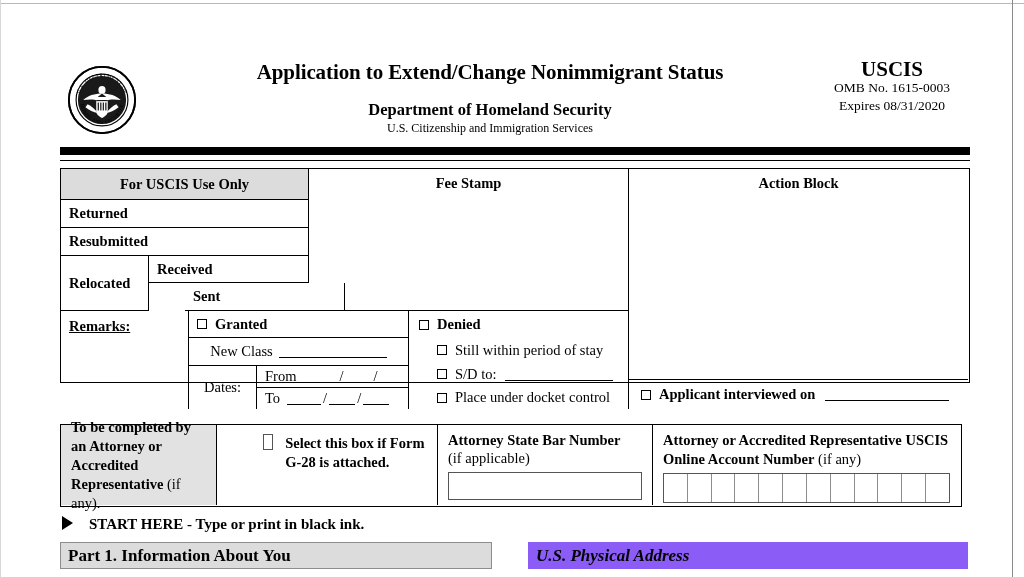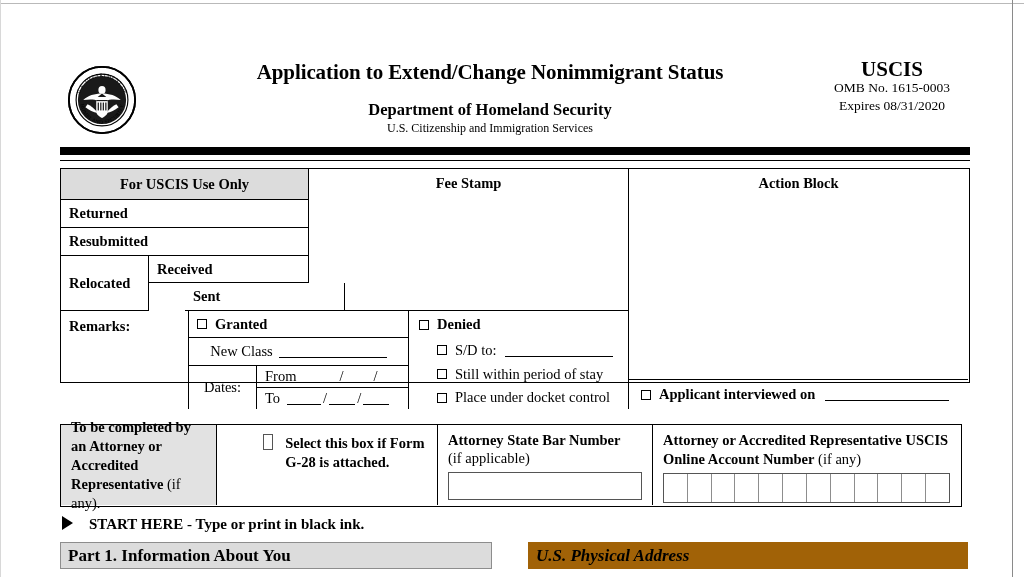--- a/index.html
+++ b/index.html
@@ -186,21 +186,21 @@
     border: 1.2px solid #8d8d8d;
     box-sizing: border-box;
     display: flex; align-items: center;
     padding-left: 7px;
     font-size: 17px; font-weight: bold;
   }
   .addr-bar {
     position: absolute;
     left: 528px; top: 542px;
     width: 440px; height: 27px;
-    background: #a16207;
+    background: #8b5cf6;
     box-sizing: border-box;
     display: flex; align-items: center;
     padding-left: 8px;
     font-size: 17px; font-weight: bold; font-style: italic;
   }
 </style>
 </head>
 <body>
 
 <div class="page">
@@ -271,21 +271,21 @@
     <div class="cellbox bdr-r bdr-b lft" style="left:0; top:87px; width:88px; height:55px;">
       <span class="lbl-b">Relocated</span>
     </div>
     <div class="cellbox bdr-r bdr-b lft" style="left:88px; top:87px; width:160px; height:27px;">
       <span class="lbl-b">Received</span>
     </div>
     <div class="cellbox bdr-r bdr-b lft" style="left:88px; top:114px; width:160px; height:28px;margin-left:36px;">
       <span class="lbl-b">Sent</span>
     </div>
 
-    <div class="cellbox bdr-r" style="left:0; top:142px; width:128px; height:98px; padding:6px 0 0 8px;">
+    <div class="cellbox bdr-r" style="left:0; top:142px; width:128px; height:98px; padding:6px 0 0 8px;text-decoration:underline;">
       <span class="lbl-b">Remarks:</span>
     </div>
 
     <div class="cellbox bdr-r bdr-b" style="left:248px; top:0; width:320px; height:142px; padding-top:5px;">
       <div style="text-align:center;"><span class="lbl-b">Fee Stamp</span></div>
     </div>
 
     <div class="cellbox bdr-b" style="left:568px; top:0; width:339px; height:211px; padding-top:5px;">
       <div style="text-align:center;"><span class="lbl-b">Action Block</span></div>
     </div>
@@ -320,26 +320,26 @@
       <span class="uline" style="width:26px;"></span>
     </div>
 
     <div class="cellbox bdr-r" style="left:348px; top:142px; width:220px; height:98px;">
       <div style="display:flex; align-items:center; height:27px; padding-left:10px;">
         <span class="cb"></span>
         <span class="lbl-b">Denied</span>
       </div>
       <div style="display:flex; align-items:center; height:24px; padding-left:28px;">
         <span class="cb"></span>
+        <span class="lbl-r">Still within period of stay</span>
+      </div>
+      <div style="display:flex; align-items:center; height:24px; padding-left:28px;">
+        <span class="cb"></span>
         <span class="lbl-r">S/D to:</span>
         <span class="uline" style="width:108px; margin-left:8px;"></span>
-      </div>
-      <div style="display:flex; align-items:center; height:24px; padding-left:28px;">
-        <span class="cb"></span>
-        <span class="lbl-r">Still within period of stay</span>
       </div>
       <div style="display:flex; align-items:center; height:23px; padding-left:28px;">
         <span class="cb"></span>
         <span class="lbl-r">Place under docket control</span>
       </div>
     </div>
 
     <div class="cellbox" style="left:568px; top:211px; width:339px; height:29px; display:flex; align-items:center; padding-left:12px;">
       <span class="cb"></span>
       <span class="lbl-b">Applicant interviewed on</span>

